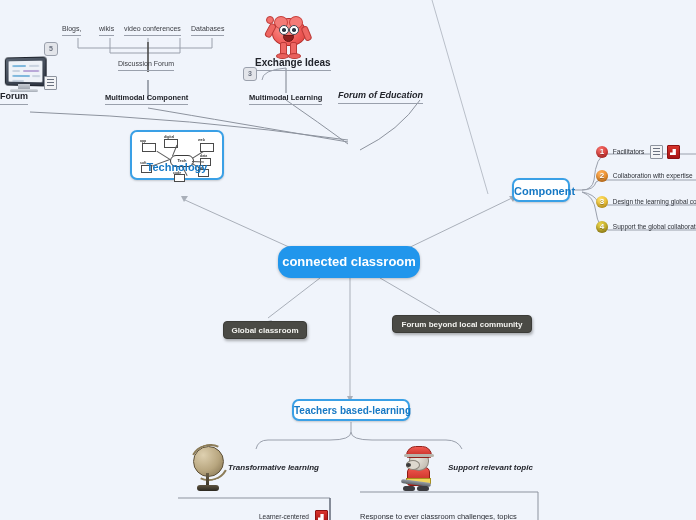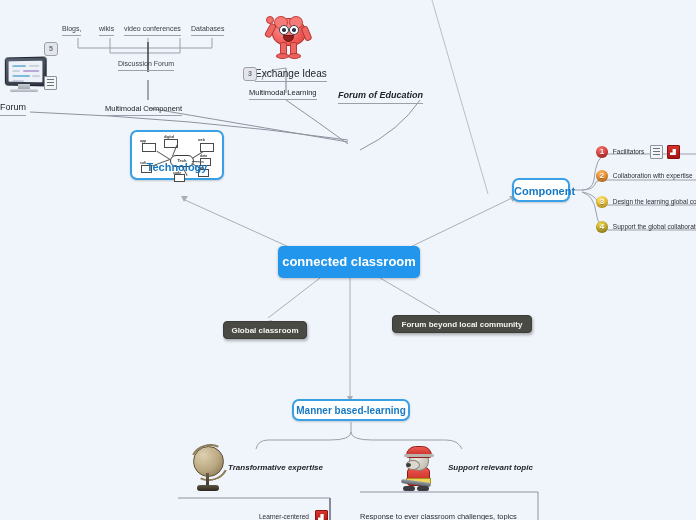--- a/index.html
+++ b/index.html
@@ -17,38 +17,38 @@
   .node{position:absolute;box-sizing:border-box;white-space:nowrap;}
 
   
   .box-blue{
     border:2px solid #3aa0e6;border-radius:7px;background:#ffffff;
     color:#1779c4;font-weight:bold;text-align:center;
     box-shadow:0 1px 2px rgba(0,0,0,.18);
   }
   
   .box-fill{
-    background:#2196ec;border-radius:5px;color:#ffffff;font-weight:bold;
+    background:#2196ec;border-radius:13px;color:#ffffff;font-weight:bold;
     text-align:center;box-shadow:0 1px 3px rgba(0,0,0,.25);
   }
   
   .box-dark{
     background:#4a4a45;border-radius:4px;color:#f2f2ef;font-weight:bold;
     text-align:center;font-size:8px;box-shadow:1px 2px 3px rgba(0,0,0,.3);
     border:1px solid #3c3c38;
   }
   
   .lbl{
     color:#22242b;line-height:1.1;
     padding-bottom:2px;
   }
   .lbl .rule{
     display:block;height:0;border-bottom:1px solid #9aa0ac;margin-top:2px;
   }
-  .lbl.bold{font-weight:normal;margin-top:11px;}
+  .lbl.bold{font-weight:bold;}
   .lbl.italic{font-style:italic;font-weight:bold;}
   .lbl.tiny{font-size:7px;color:#3a3c42;}
 
   
   .badge{
     display:inline-block;width:12px;height:12px;border-radius:3px;
     background:#e3e5ea;border:1px solid #9aa0ac;color:#6b7280;
     font-size:7px;line-height:11px;text-align:center;font-weight:bold;
     vertical-align:middle;
   }
@@ -314,21 +314,21 @@
       <div class="foot r"></div>
   </div>
   <div class="node lbl bold" style="left:255px;top:57px;font-size:10px;">
     <span>Exchange Ideas</span>
     <span class="rule"></span>
   </div>
   <div class="node" style="left:243px;top:64px;">
     <span class="badge">3</span>
   </div>
 
-  <div class="node lbl bold" style="left:249px;top:78px;font-size:7.5px;">
+  <div class="node lbl bold" style="left:249px;top:94px;font-size:7.5px;">
     <span>Multimodal Learning</span>
     <span class="rule"></span>
   </div>
 
   <div class="node lbl italic" style="left:338px;top:91px;font-size:9px;">
     <span>Forum of Education</span>
     <span class="rule"></span>
   </div>
 
   <div class="node box-blue" style="left:130px;top:130px;width:94px;height:50px;">
@@ -390,31 +390,31 @@
   </div>
 
   <div class="node box-dark" style="left:392px;top:315px;width:140px;height:18px;line-height:17px;">
     <span>Forum beyond local community</span>
   </div>
   <div class="node box-dark" style="left:223px;top:321px;width:84px;height:18px;line-height:17px;">
     <span>Global classroom</span>
   </div>
 
   <div class="node box-blue" style="left:292px;top:399px;width:118px;height:22px;font-size:10px;line-height:20px;">
-    <span>Manner based-learning</span>
+    <span>Teachers based-learning</span>
   </div>
 
   <div class="pic globe" style="left:188px;top:443px;">
     <div class="ball"></div>
       <div class="ring"></div>
     <div class="pole"></div>
       <div class="foot"></div>
   </div>
   <div class="node lbl italic" style="left:228px;top:464px;font-size:8px;">
-    <span>Transformative expertise</span>
+    <span>Transformative learning</span>
   </div>
 
   <div class="pic fire" style="left:400px;top:445px;">
     <div class="torso"></div>
     <div class="head"></div>
     <div class="snout"></div>
     <div class="nose"></div>
     <div class="helmet"></div>
     <div class="belt"></div>
     <div class="hose"></div>

